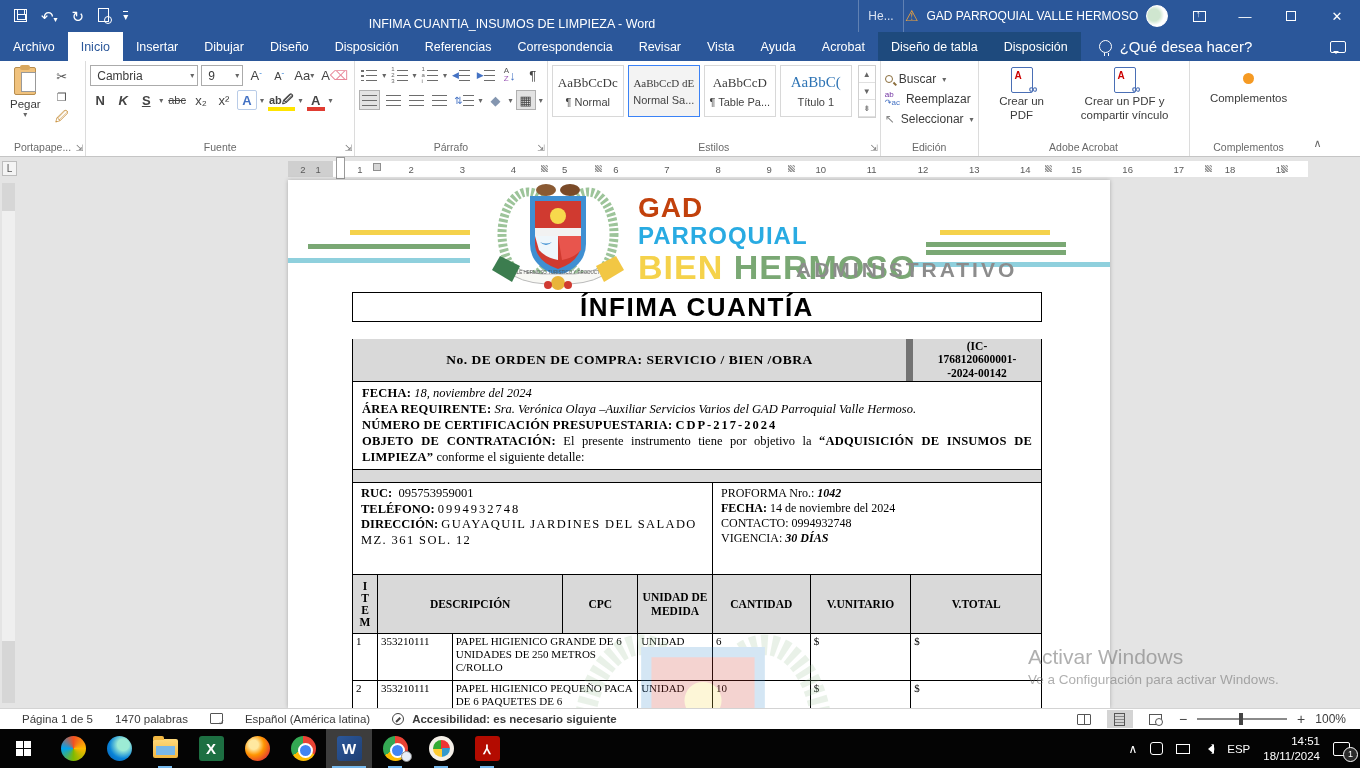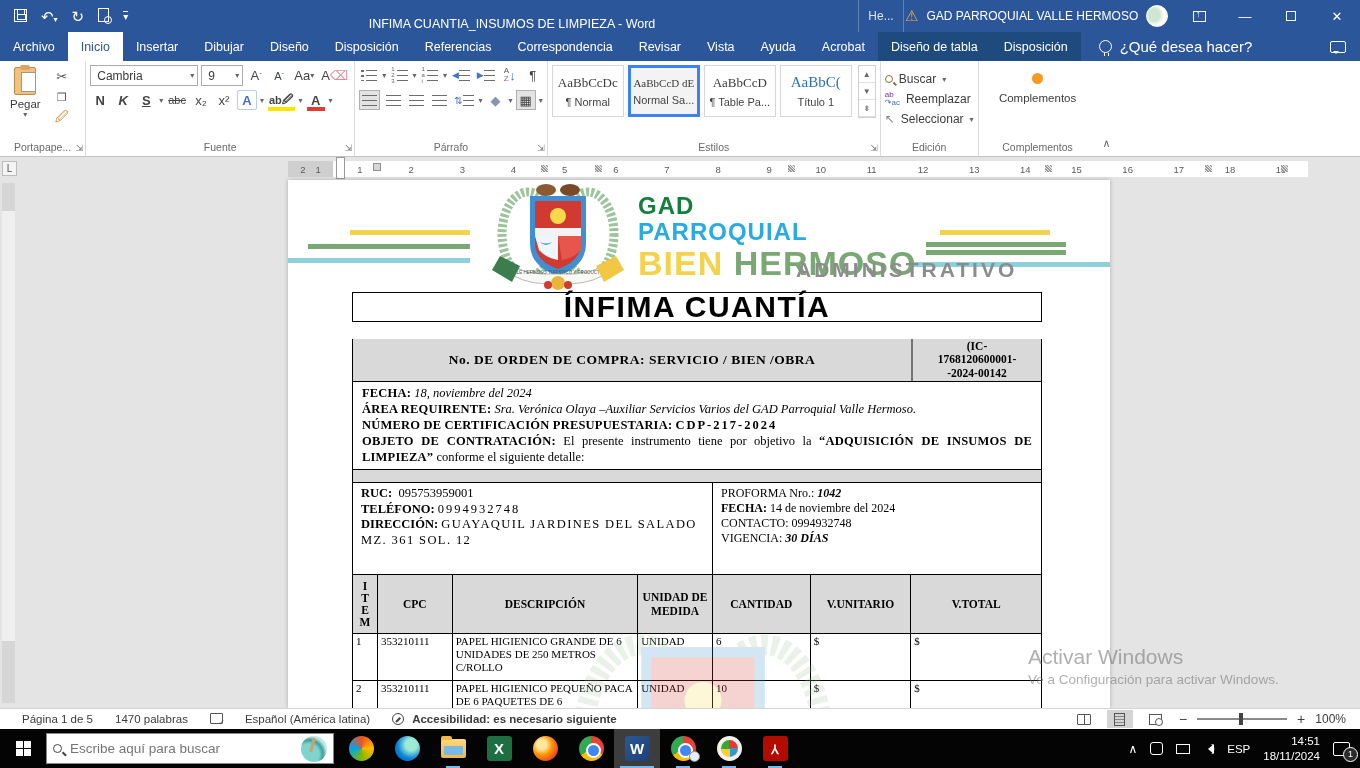--- a/index.html
+++ b/index.html
@@ -56,21 +56,21 @@
   .fbtn{min-width:20px;height:20px;display:flex;align-items:center;justify-content:center;font-size:13px;cursor:pointer;color:#444;padding:0 2px;}
   .car{font-size:8px;color:#666;}
   .ubar{position:relative;}
   .ubar::after{content:"";position:absolute;left:1px;right:1px;bottom:-1px;height:4px;background:var(--bar,#ffd500);}
   .lines{width:15px;height:11px;background:repeating-linear-gradient(to bottom,#6d6d6d 0 1.5px,transparent 1.5px 5px);}
   .lines.sm{width:11px;}
   .dotcol{width:3px;height:11px;background:repeating-linear-gradient(to bottom,#6d6d6d 0 2px,transparent 2px 5px);margin-right:2px;}
   .arr{font-size:9px;color:#4472c4;}
   .selbox{border:1px solid #b0b0b0;background:#e3e3e3;}
   .stylecard{width:72px;height:52px;border:1px solid #d8d8d8;background:#fff;display:flex;flex-direction:column;align-items:center;justify-content:center;gap:5px;cursor:pointer;}
-  .stylecard.sel{border:3px solid #3b82f6;background:#f3f3f3;}
+  .stylecard.sel{border:1px solid #3b82f6;background:#f3f3f3;}
   .stylecard .pv{font-family:Liberation Serif, serif;font-size:13px;white-space:nowrap;}
   .stylecard:nth-child(4) .pv{color:#2e74b5;font-size:15px;}
   .stylecard .nm{font-size:11px;color:#444;white-space:nowrap;}
   .styscroll{display:flex;flex-direction:column;border:1px solid #d0d0d0;margin-left:2px;}
   .styscroll div{width:16px;height:17px;display:flex;align-items:center;justify-content:center;font-size:8px;color:#666;border-bottom:1px solid #e0e0e0;cursor:pointer;}
   .edit-item{display:flex;align-items:center;gap:6px;font-size:12px;height:20px;cursor:pointer;white-space:nowrap;}
   .mag{width:8px;height:8px;border:1.6px solid #8a6d3b;border-radius:50%;position:relative;display:inline-block;}
   .mag::after{content:"";position:absolute;left:7px;top:7px;width:4px;height:1.6px;background:#8a6d3b;transform:rotate(45deg);}
   .pdfpage{width:22px;height:26px;border:1.6px solid #4a6fb5;border-radius:2px;position:relative;margin-bottom:2px;}
   .pdfpage::before{content:"A";position:absolute;left:3px;top:2px;color:#c00;font-size:10px;font-weight:bold;}
@@ -91,31 +91,31 @@
   #vruler{position:absolute;left:2px;top:26px;width:13px;height:520px;background:#d6d6d6;}
   #vruler::before{content:"";position:absolute;left:0;top:28px;width:13px;height:430px;background:#efefef;}
 
   #page{position:absolute;left:288px;top:23px;width:822px;height:528px;background:#fff;box-shadow:0 0 4px rgba(0,0,0,.25);overflow:hidden;}
 
   
   #logo-band{position:absolute;left:0;top:2px;width:822px;height:108px;}
   .hline{position:absolute;height:5px;}
   .crest{position:absolute;left:190px;top:2px;}
   #wordmark{position:absolute;left:350px;top:12px;font-weight:bold;line-height:1;}
-  #wm-gad{color:#15803d;font-size:24px;letter-spacing:1px;}
+  #wm-gad{color:#c2410c;font-size:28px;letter-spacing:1px;}
   #wm-parr{color:#29abe2;font-size:24px;letter-spacing:1px;margin-top:2px;}
   #wm-vh{font-size:34px;letter-spacing:1px;margin-top:2px;white-space:nowrap;}
   #wm-valle{color:#f5d24b;}
   #wm-herm{color:#7aa874;}
   #wm-adm{position:absolute;left:508px;top:76px;color:#8c8c8c;font-size:21px;font-weight:bold;letter-spacing:3px;}
 
   .serif{font-family:"Liberation Serif",serif;}
-  #doc-title{position:absolute;left:64px;top:112px;width:690px;height:30px;border:1px solid #000;display:flex;align-items:center;justify-content:center;font-size:30px;font-weight:800;letter-spacing:1.5px;}
+  #doc-title{position:absolute;left:64px;top:112px;width:690px;height:30px;border:1px solid #000;display:flex;align-items:center;justify-content:center;font-size:26px;font-weight:800;letter-spacing:1.5px;}
   #order-row{position:absolute;left:64px;top:159px;width:690px;height:43px;display:flex;border:1px solid #000;border-top:none;background:#d9d9d9;font-family:"Liberation Serif",serif;}
-  #order-label{width:560px;border-right:2px solid #737373;display:flex;align-items:center;justify-content:center;font-weight:bold;font-size:13.5px;letter-spacing:.5px;}
+  #order-label{width:560px;border-right:7px solid #737373;display:flex;align-items:center;justify-content:center;font-weight:bold;font-size:13.5px;letter-spacing:.5px;}
   #order-code{flex:1;display:flex;flex-direction:column;align-items:center;justify-content:center;font-weight:bold;font-size:11.5px;line-height:1.15;}
   #info-block{position:absolute;left:64px;top:202px;width:690px;height:88px;border:1px solid #000;border-top:none;padding:3px 9px 0;font-size:12.5px;line-height:16px;text-align:justify;}
   #info-block b{letter-spacing:.2px;}
   .ital{font-style:italic;margin-top:12px;}
   #sep-band{position:absolute;left:64px;top:290px;width:690px;height:13px;background:#d9d9d9;border:1px solid #000;border-top:none;}
   #prov-row{position:absolute;left:64px;top:303px;width:690px;height:92px;display:flex;border:1px solid #000;border-top:none;font-size:12.5px;line-height:15.5px;}
   #prov-left{width:360px;border-right:1px solid #000;padding:3px 8px 0;}
   #prov-right{flex:1;padding:3px 8px 0;font-size:12px;line-height:15px;}
   .lsp{letter-spacing:2px;}
   .link{color:#0563c1;text-decoration:underline;}
@@ -421,20 +421,33 @@
         <span>Reemplazar</span>
       </div>
     <div class="edit-item">
         <span style="color:#888;">↖</span>
         <span>Seleccionar</span>
         <span class="car">▾</span>
       </div>
     <div class="glabel">Edición</div>
   </div>
 
+  <div class="g">
+    <div class="gbody">
+      <div class="bigbtn" style="width:78px;">
+        <span class="pdfpage"></span>
+        <span style="text-align:center;line-height:1.2;">Crear un PDF</span>
+      </div>
+      <div class="bigbtn" style="width:120px;">
+        <span class="pdfpage"></span>
+        <span style="text-align:center;line-height:1.2;">Crear un PDF y compartir vínculo</span>
+      </div>
+    </div>
+    <div class="glabel">Adobe Acrobat</div>
+  </div>
 
   <div class="g" style="border-right:none;">
     <div class="bigbtn" style="width:110px;">
       <span class="orangedot"></span>
       <span>Complementos</span>
     </div>
     <div class="glabel">Complementos</div>
   </div>
 
   <div id="ribbon-collapse">∧</div>
@@ -547,22 +560,22 @@
         <div><span>PROFORMA Nro.:</span> <span class="ital" style="font-weight:bold;">1042</span></div>
         <div><b>FECHA:</b> <span>14 de noviembre del 2024</span></div>
         <div><span>CONTACTO:</span> <span>0994932748</span></div>
         <div><span>VIGENCIA:</span> <span class="ital" style="font-weight:bold;">30 DÍAS</span></div>
       </div>
     </div>
 
     <div id="items">
       <div class="thead">
         <div class="tcell c0" id="th-item" style="line-height:12px;">I<br>T<br>E<br>M</div>
+        <div class="tcell c2">DESCRIPCIÓN</div>
         <div class="tcell c1">CPC</div>
-        <div class="tcell c2">DESCRIPCIÓN</div>
         <div class="tcell c3">UNIDAD DE MEDIDA</div>
         <div class="tcell c4">CANTIDAD</div>
         <div class="tcell c5">V.UNITARIO</div>
         <div class="tcell c6">V.TOTAL</div>
       </div>
       <div id="item-rows">
           <div class="trow">
             <div class="tcell c0">1</div>
             <div class="tcell c1">353210111</div>
             <div class="tcell c2">PAPEL HIGIENICO  GRANDE  DE 6 UNIDADES  DE 250 METROS C/ROLLO</div>
@@ -629,25 +642,20 @@
 
 <div id="taskbar">
   <div id="start">
       <span class="winlogo">
         <span></span>
         <span></span>
         <span></span>
         <span></span>
       </span>
     </div>
-  <div id="tsearch">
-    <span class="smag"></span>
-    <input placeholder="Escribe aquí para buscar" style="">
-    <span class="wave"></span>
-  </div>
   <div id="apps">
     <div class="app">
         <span class="ic24 copilot"></span>
       </div>
     <div class="app">
         <span class="ic24 edge"></span>
       </div>
     <div class="app running">
         <span class="folder"></span>
       </div>

